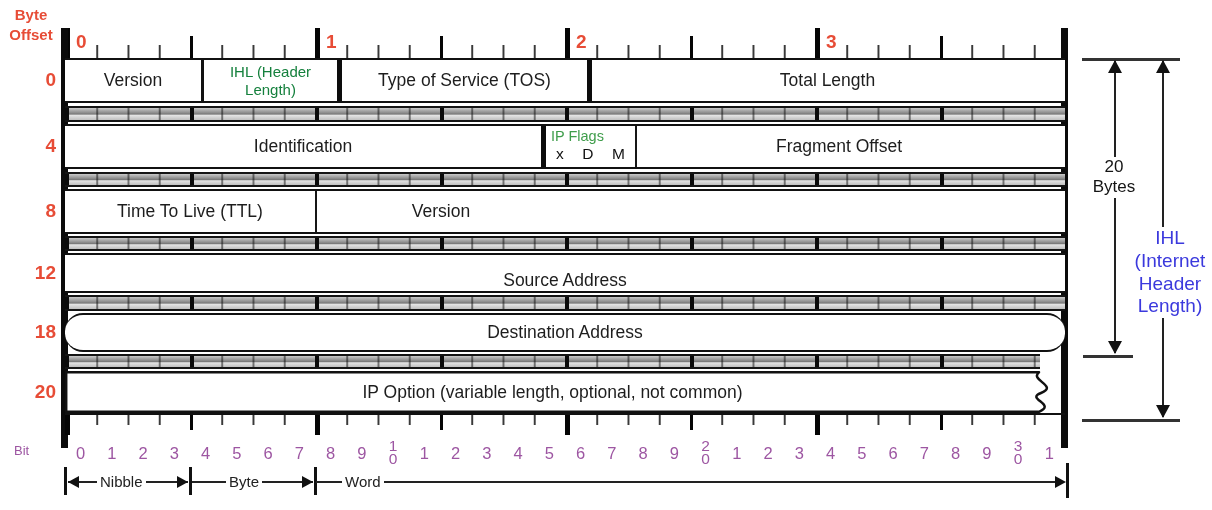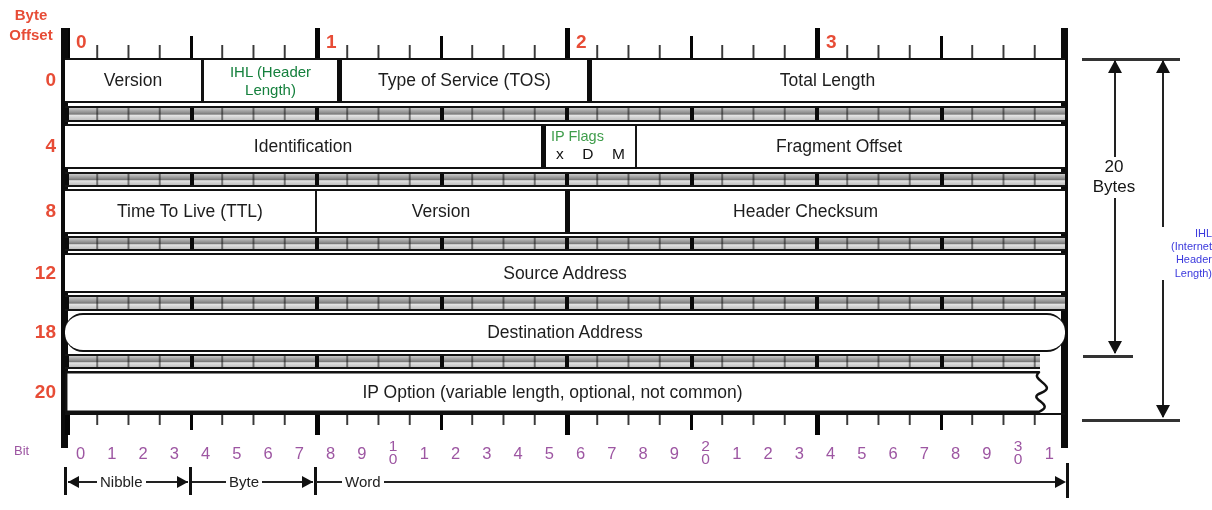--- a/index.html
+++ b/index.html
@@ -82,21 +82,21 @@
   .ah.left{border-top:6px solid transparent;border-bottom:6px solid transparent;border-right:11px solid #111;top:476px;}
   .ah.right{border-top:6px solid transparent;border-bottom:6px solid transparent;border-left:11px solid #111;top:476px;}
   .ah.up{border-left:7px solid transparent;border-right:7px solid transparent;border-bottom:13px solid #111;}
   .ah.down{border-left:7px solid transparent;border-right:7px solid transparent;border-top:13px solid #111;}
 
   
   .hline{position:absolute;height:2.5px;background:#333;}
   .vline{position:absolute;width:2px;background:#222;}
   .ann-label{position:absolute;background:#fff;white-space:pre-line;text-align:center;line-height:1.2;}
   .ann-20{left:1084px;top:157px;width:60px;font-size:17px;color:#141414;}
-  .ann-ihl{left:1128px;top:227px;width:84px;font-size:11px;color:#3b39dd;line-height:1.2;text-align:right;}
+  .ann-ihl{left:1128px;top:227px;width:84px;font-size:19px;color:#3b39dd;line-height:1.2;}
 </style>
 </head>
 <body>
 
 <div id="canvas">
 
   <div class="byte-offset pre">Byte
 Offset</div>
 
   <div class="top-ruler"></div>
@@ -134,25 +134,24 @@
         <span>M</span>
       </div>
     </div>
     <div class="cell w13 b2">Fragment Offset</div>
   </div>
   <div class="strip" style="top:172px;height:15px;"></div>
 
   <div class="row" style="top:189px;height:45px;">
     <div class="cell w8">Time To Live (TTL)</div>
     <div class="cell w8 b2">Version</div>
-    <div class="cell w16 b5">Header Checksum</div>
   </div>
   <div class="strip" style="top:236px;height:15px;"></div>
 
-  <div class="row" style="top:253px;height:40px;">
+  <div class="row" style="top:253px;height:40px;align-items:flex-end;">
     <div class="cell w32">Source Address</div>
   </div>
   <div class="strip" style="top:295px;"></div>
 
   <div class="row" style="top:313px;height:39px;border-radius:18px;">
     <div class="cell w32">Destination Address</div>
   </div>
   <div class="strip" style="top:354px;height:15px;width:975px;"></div>
 
   <svg class="row20-svg" width="990" height="42" viewBox="0 0 990 42">

